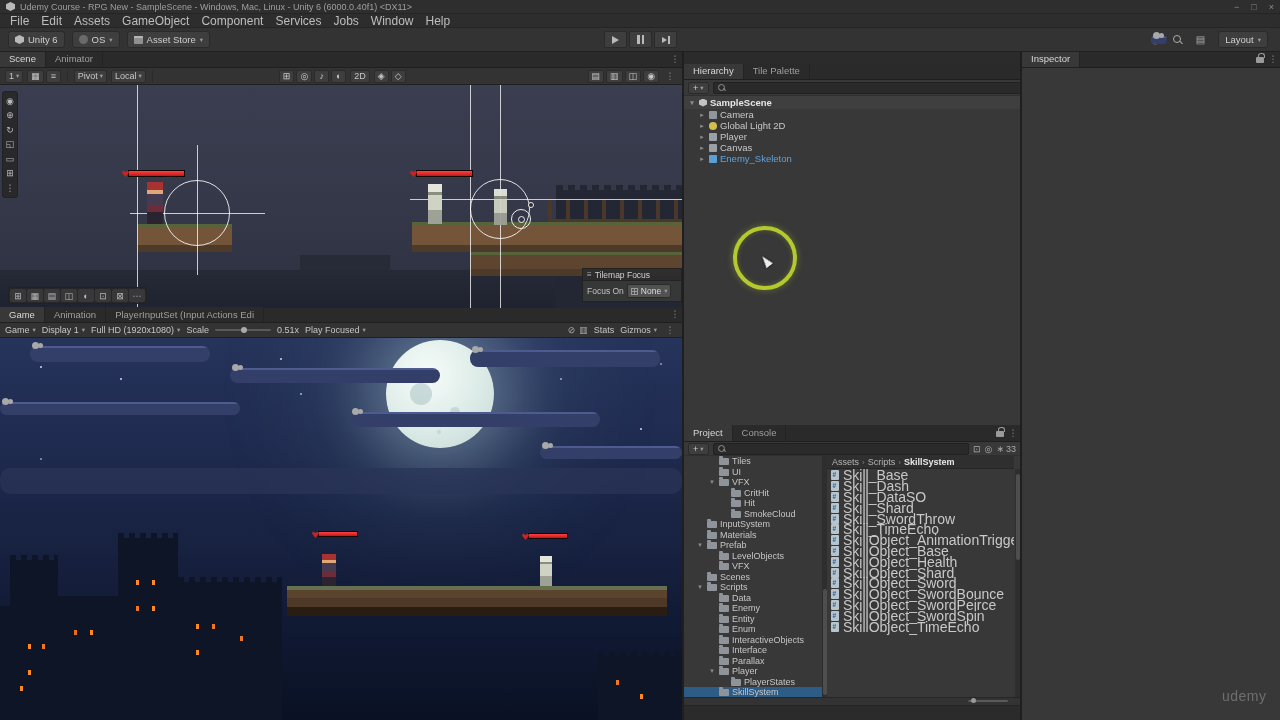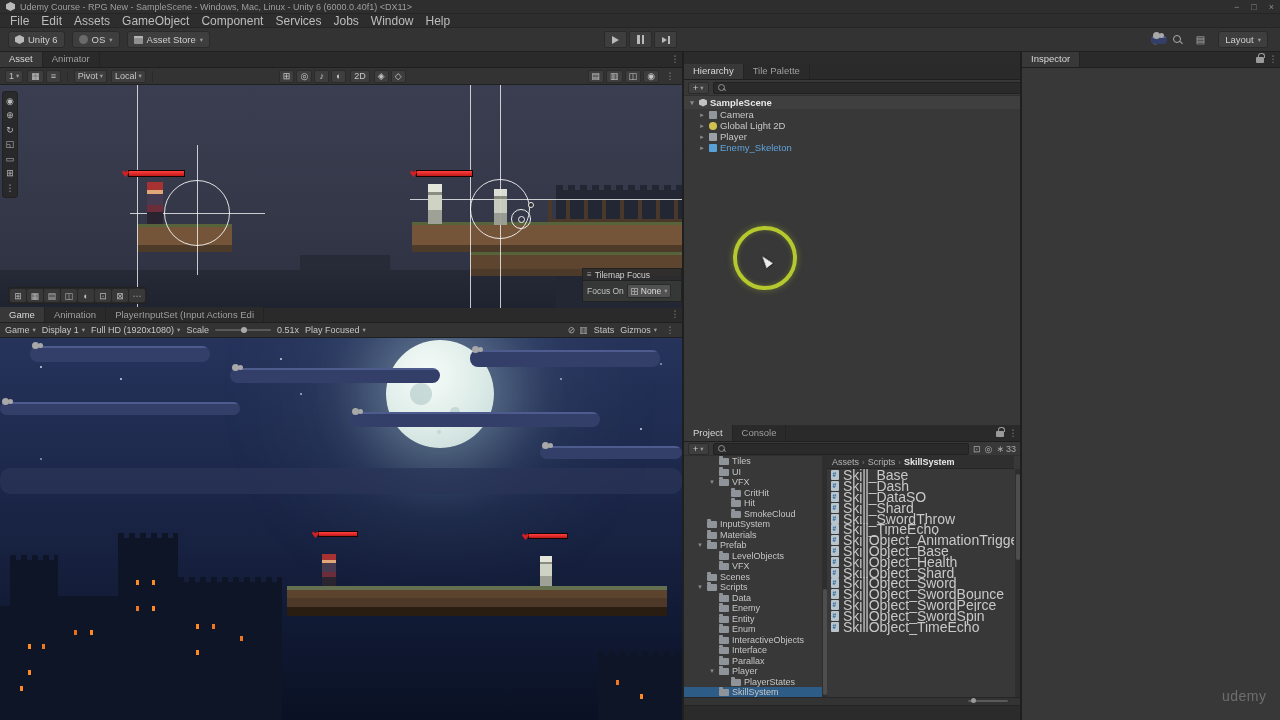--- a/index.html
+++ b/index.html
@@ -266,21 +266,21 @@
           <span class="tri"></span>
           <i></i>
         </span>
       </span>
   </div>
 
   <div class="panel scene-panel">
     <div class="ptabs">
       <span style="display:flex">
 
-      <span class="tab active">Asset</span>
+      <span class="tab active">Scene</span>
           <span class="tab">Animator</span>
         </span>
       <span class="spacer"></span>
       <span class="kebab">⋮</span>
     </div>
     <div class="stool">
       <span class="sbtn">
         <span>1</span>
           <span class="caret">▾</span>
       </span>
@@ -516,20 +516,26 @@
         <li>
           <span class="arr">▸</span>
           <span class="hobj ic-go"></span>
           <span>Player</span>
           <span class="hchev"></span>
         </li>
 
 
 
 
+        <li>
+          <span class="arr">▸</span>
+          <span class="hobj ic-go"></span>
+          <span>Canvas</span>
+          <span class="hchev"></span>
+        </li>
 
         <li>
           <span class="arr">▸</span>
           <span class="hobj ic-prefab"></span>
           <span class="prefab-label">Enemy_Skeleton</span>
           <span class="hchev">›</span>
         </li>
       </ul>
   </div>
 

